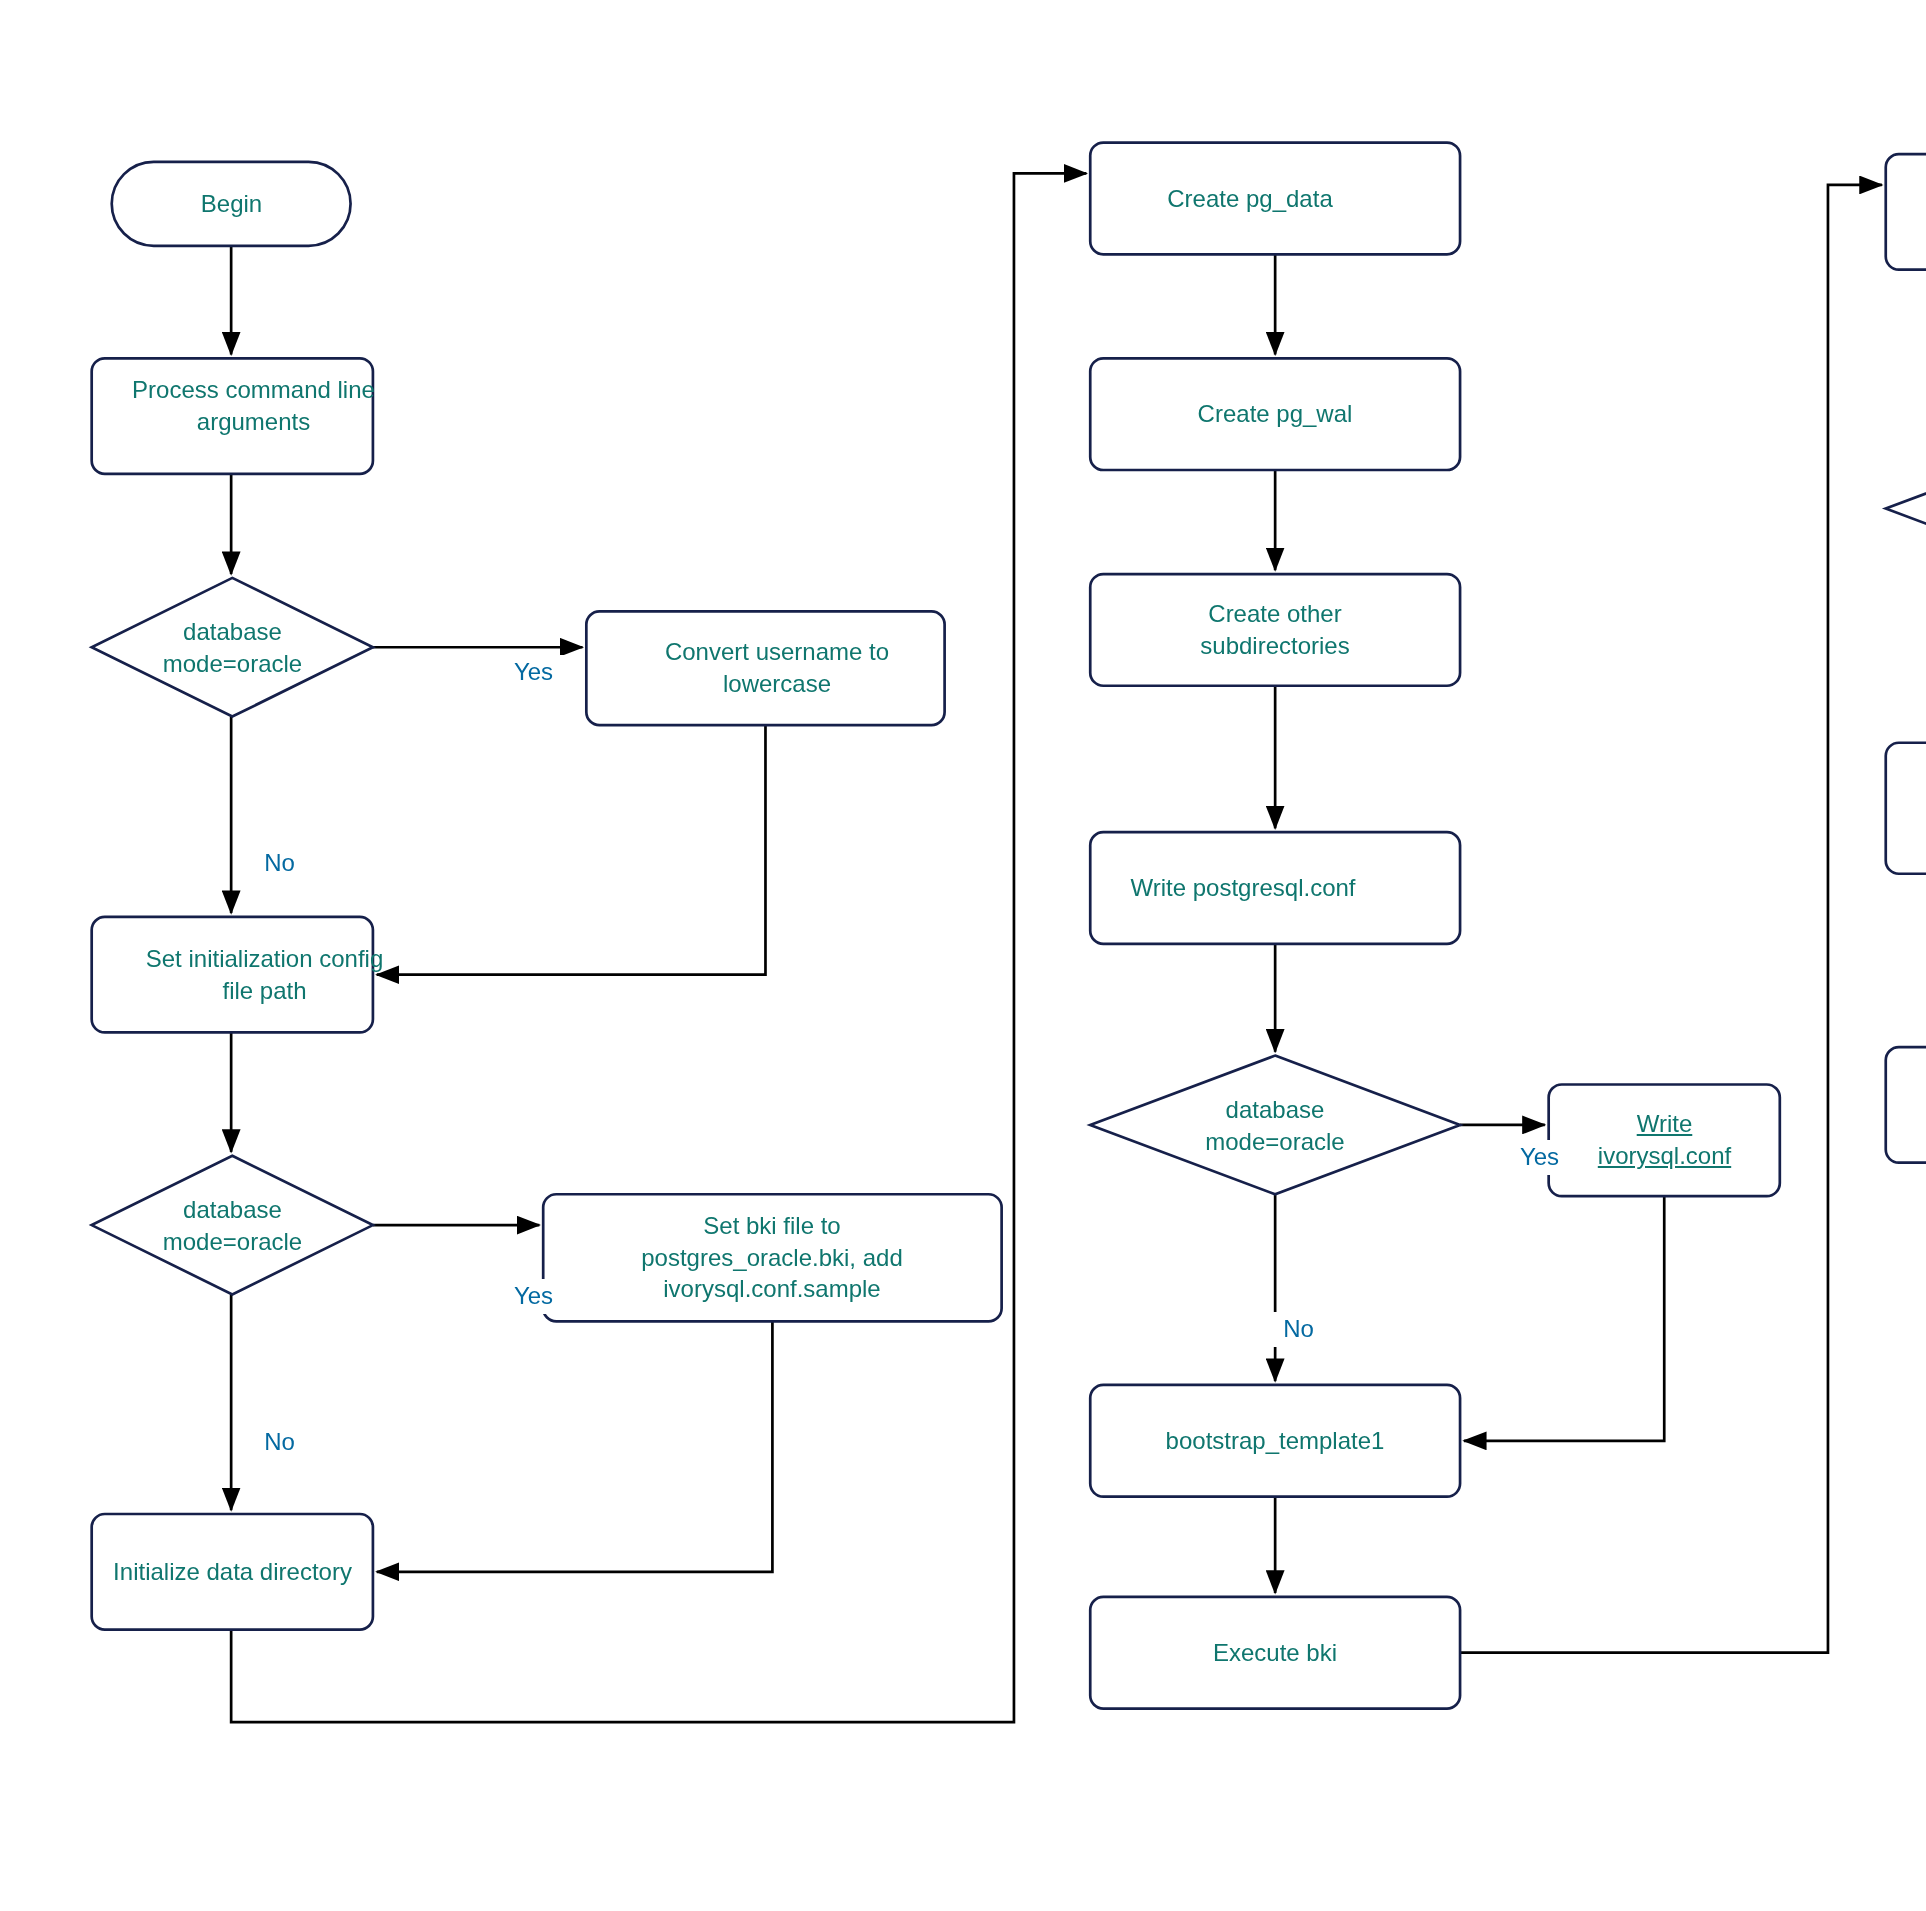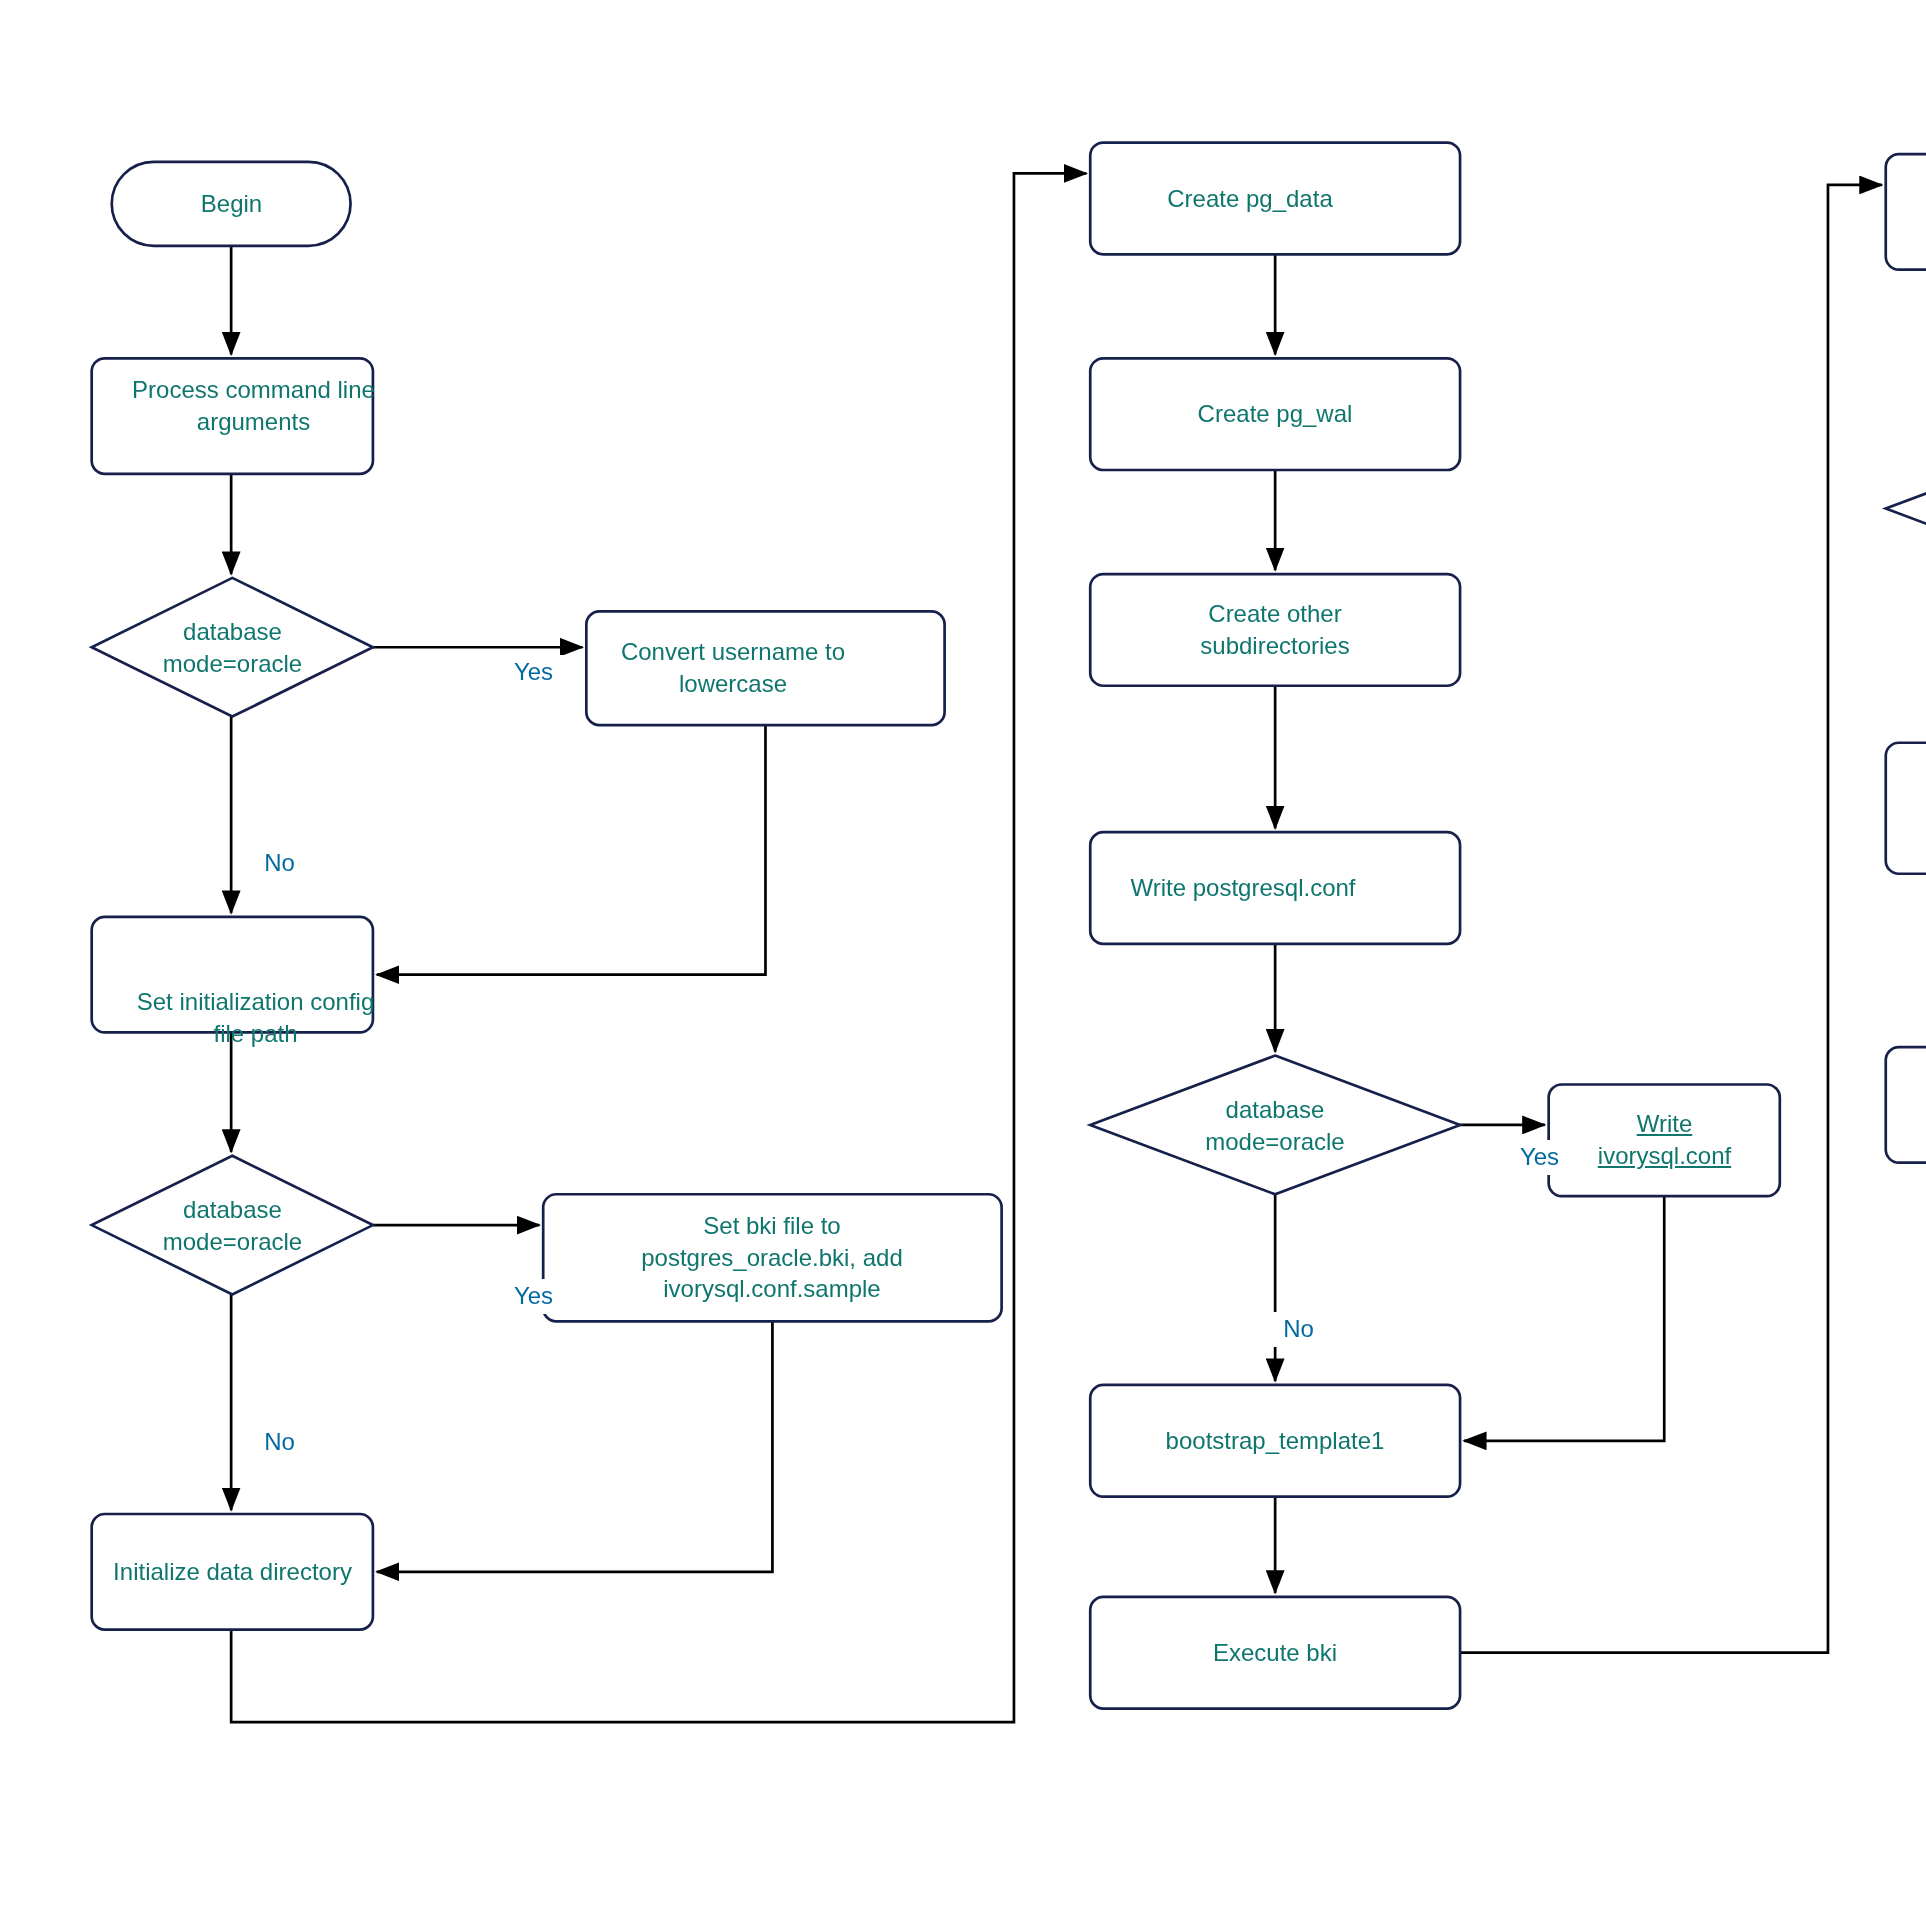--- a/index.html
+++ b/index.html
@@ -110,23 +110,23 @@
         <rect x="4895" y="2718" width="960" height="300" rx="34" ry="34" fill="#ffffff" stroke="#16204a" stroke-width="7"></rect>
         <rect x="5005" y="3300" width="735" height="218" rx="109" ry="109" fill="#ffffff" stroke="#16204a" stroke-width="7"></rect>
       </g>
   </svg>
   <div id="label-layer">
       <div class="node-label" style="left: 112px; top: 162px; width: 239px; height: 84px;">Begin</div>
       <div class="node-label" style="left: 92px; top: 358px; width: 281px; height: 95px; padding-left: 21px;">Process command line
 arguments</div>
       <div class="node-label" style="left: 92px; top: 578px; width: 281px; height: 139px;">database
 mode=oracle</div>
-      <div class="node-label" style="left: 554px; top: 611px; width: 358px; height: 114px;">Convert username to
+      <div class="node-label" style="left: 598px; top: 611px; width: 358px; height: 114px;">Convert username to
 lowercase</div>
-      <div class="node-label" style="left: 92px; top: 960px; width: 327px; height: 116px;">Set initialization config
+      <div class="node-label" style="left: 92px; top: 917px; width: 327px; height: 116px; padding-left: 9px;">Set initialization config
 file path</div>
       <div class="node-label" style="left: 92px; top: 1156px; width: 281px; height: 139px;">database
 mode=oracle</div>
       <div class="node-label" style="left: 543px; top: 1194px; width: 458px; height: 127px;">Set bki file to
 postgres_oracle.bki, add
 ivorysql.conf.sample</div>
       <div class="node-label" style="left: 92px; top: 1514px; width: 281px; height: 116px;">Initialize data directory</div>
       <div class="node-label" style="left: 1090px; top: 143px; width: 320px; height: 112px;">Create pg_data</div>
       <div class="node-label" style="left: 1090px; top: 358px; width: 370px; height: 112px;">Create pg_wal</div>
       <div class="node-label" style="left: 1090px; top: 574px; width: 370px; height: 112px;">Create other

